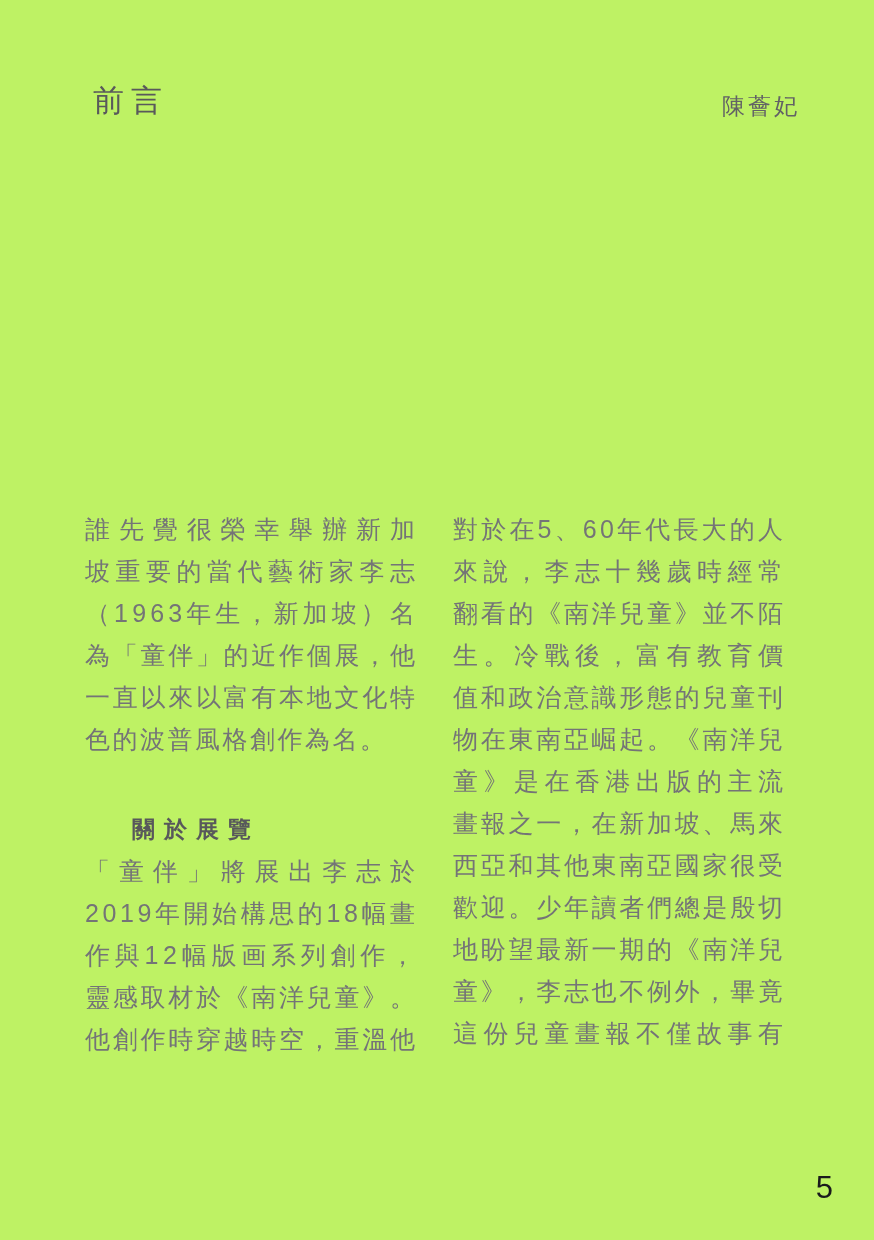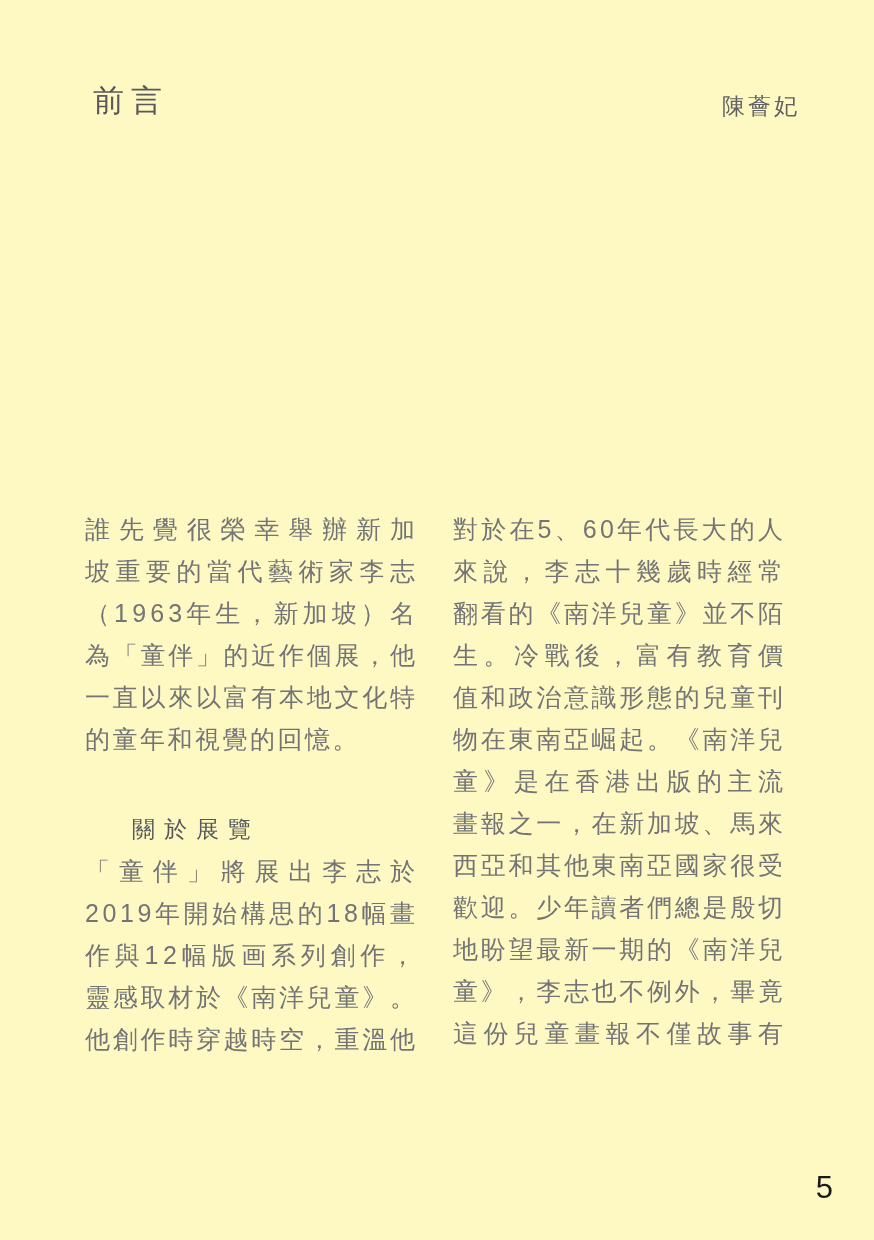--- a/index.html
+++ b/index.html
@@ -5,21 +5,21 @@
   html, body {
     margin: 0;
     padding: 0;
     background: #ffffff;
     font-family: "Liberation Sans", sans-serif;
   }
   .page {
     position: relative;
     width: 874px;
     height: 1240px;
-    background: #fef9c3;
+    background: #bef264;
     overflow: hidden;
   }
   .title {
     position: absolute;
     left: 93px;
     top: 82px;
     font-size: 31px;
     line-height: 38px;
     letter-spacing: 7px;
     color: #59595b;
@@ -63,21 +63,21 @@
   
   .tline {
     line-height: 42px;
     letter-spacing: 2.5px;
     white-space: nowrap;
   }
   .section-heading {
     margin-top: 48px;
     line-height: 42px;
     font-size: 23px;
-    font-weight: normal;
+    font-weight: bold;
     letter-spacing: 9px;
     color: #58585b;
     padding-left: 47px;
   }
   .page-number {
     position: absolute;
     top: 1170px;
     right: 41px;
     font-size: 31px;
     line-height: 36px;
@@ -156,21 +156,21 @@
           <span>來</span>
           <span>以</span>
           <span>富</span>
           <span>有</span>
           <span>本</span>
           <span>地</span>
           <span>文</span>
           <span>化</span>
           <span>特</span>
         </div>
-      <div class="tline">的童年和視覺的回憶。</div>
+      <div class="tline">色的波普風格創作為名。</div>
 
       <div class="section-heading">關於展覽</div>
 
       <div class="jline">
           <span>「</span>
           <span>童</span>
           <span>伴</span>
           <span>」</span>
           <span>將</span>
           <span>展</span>

